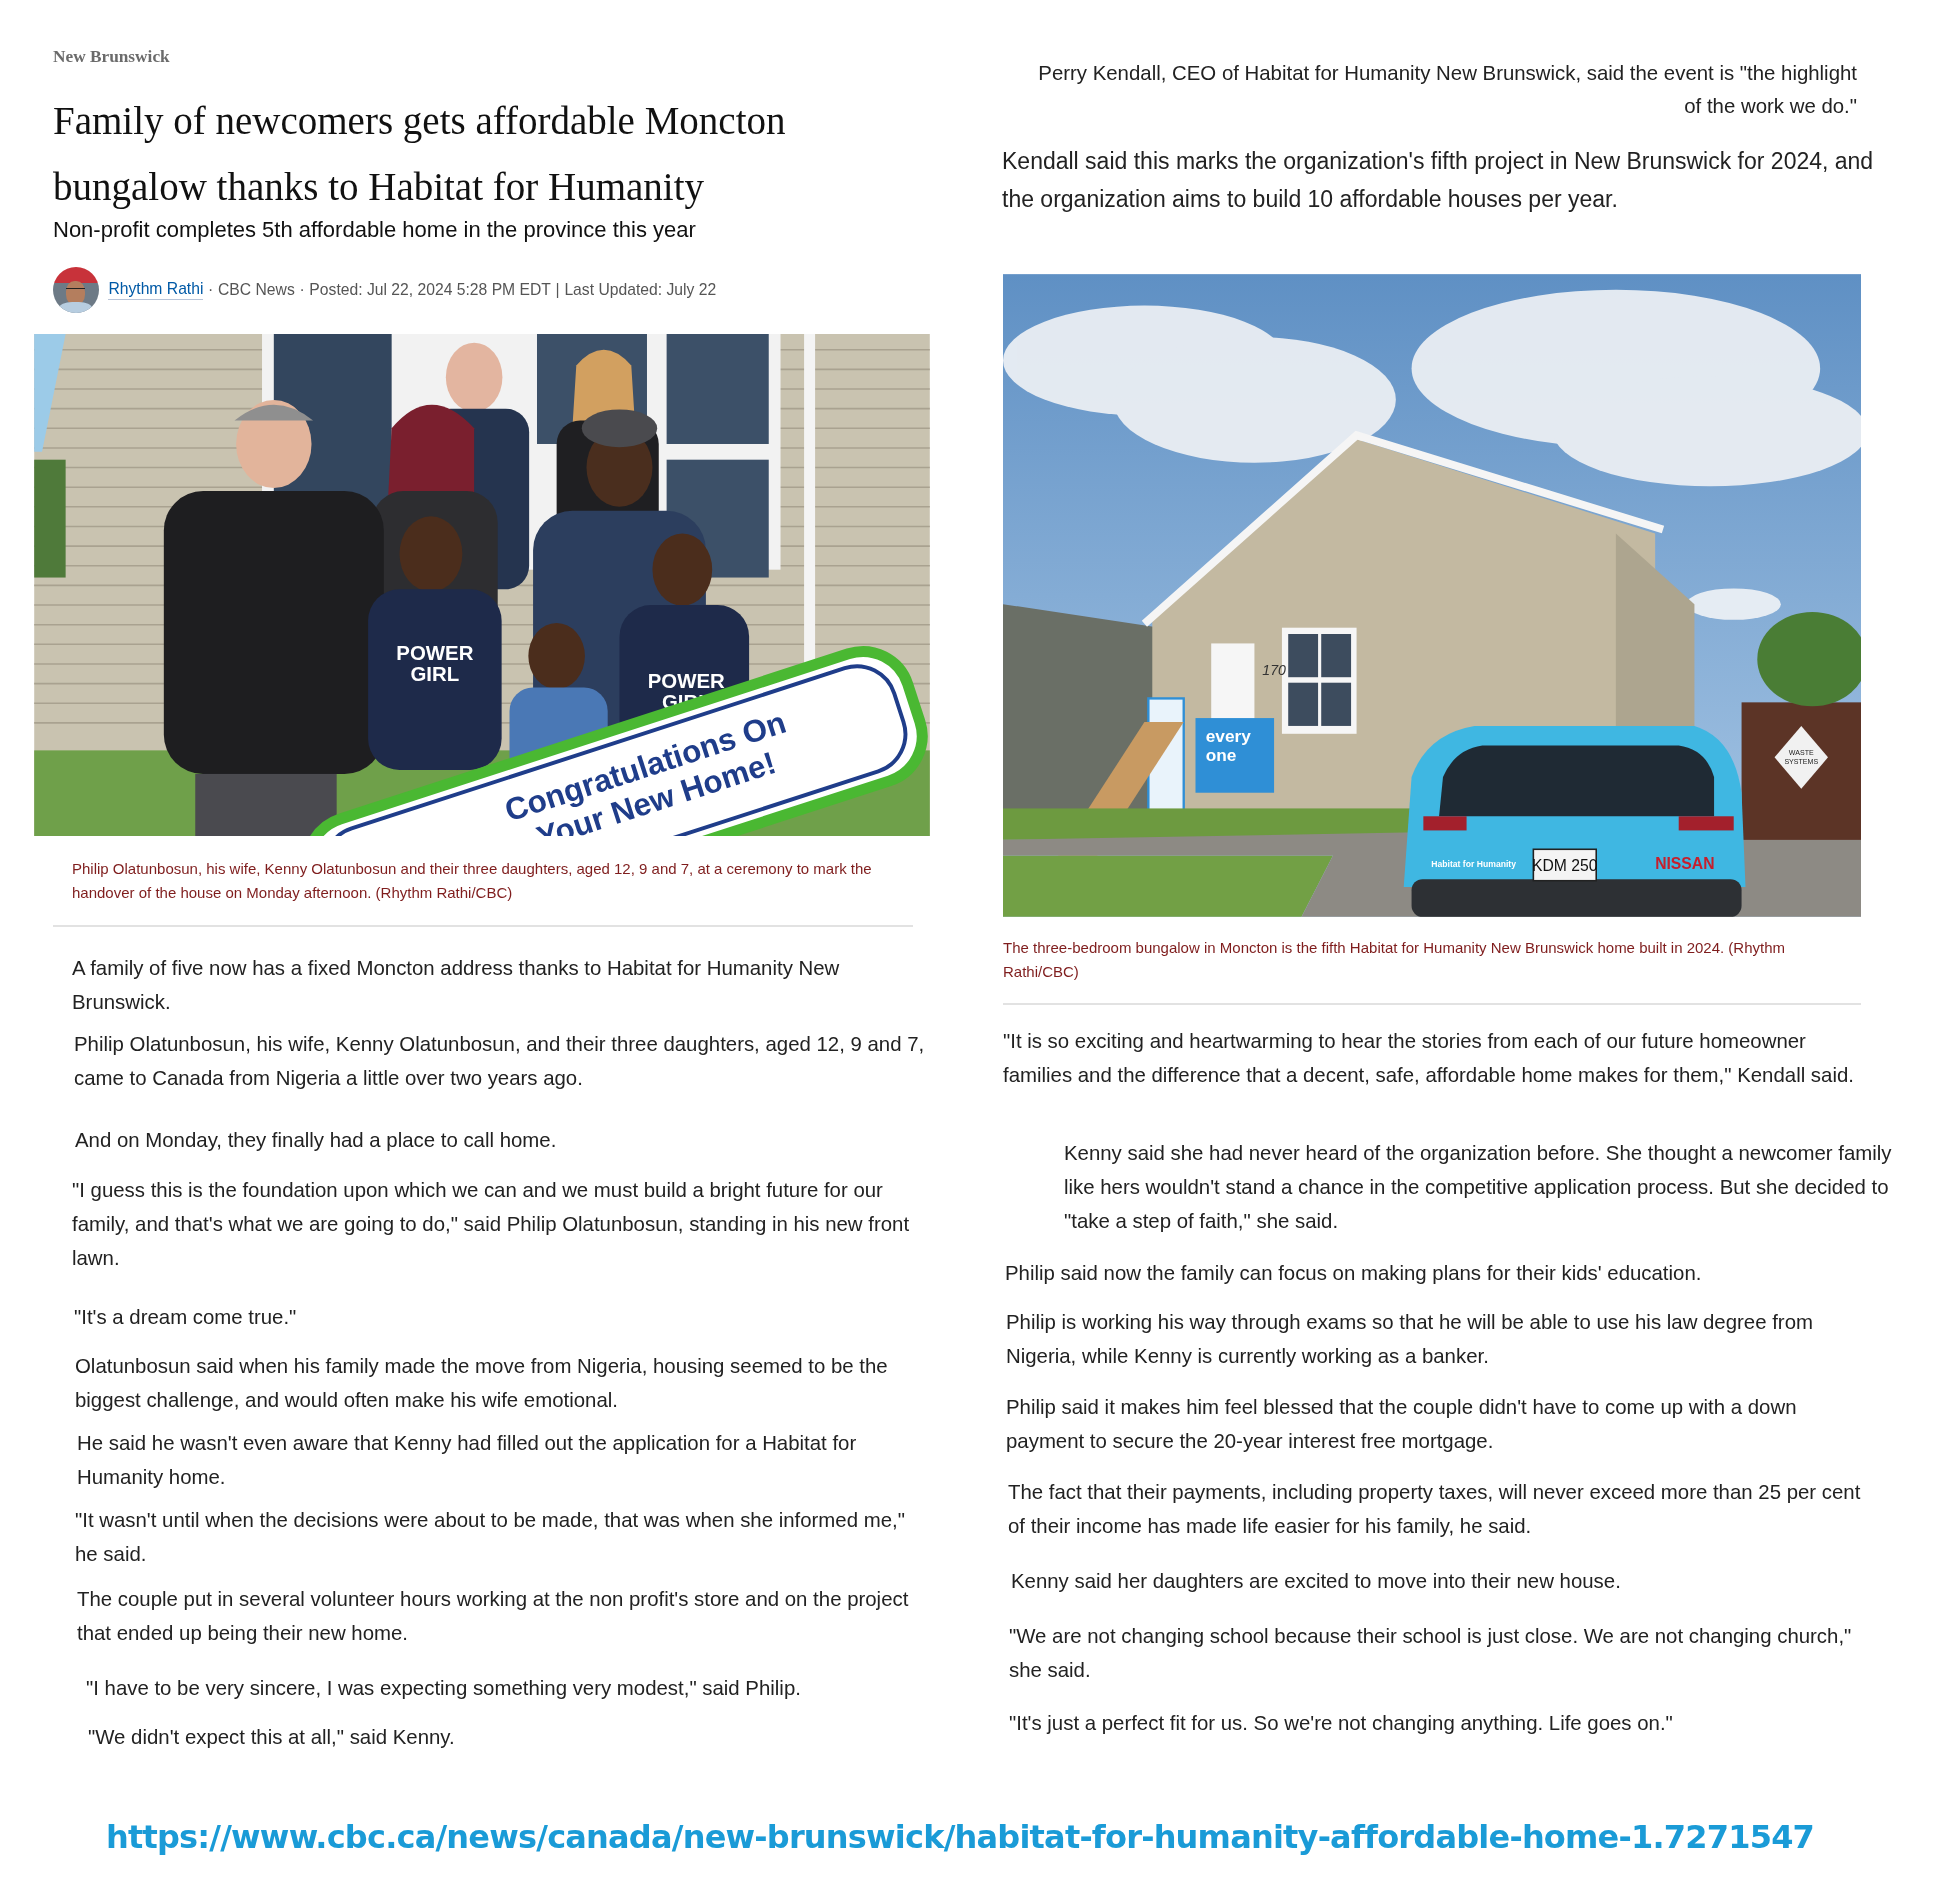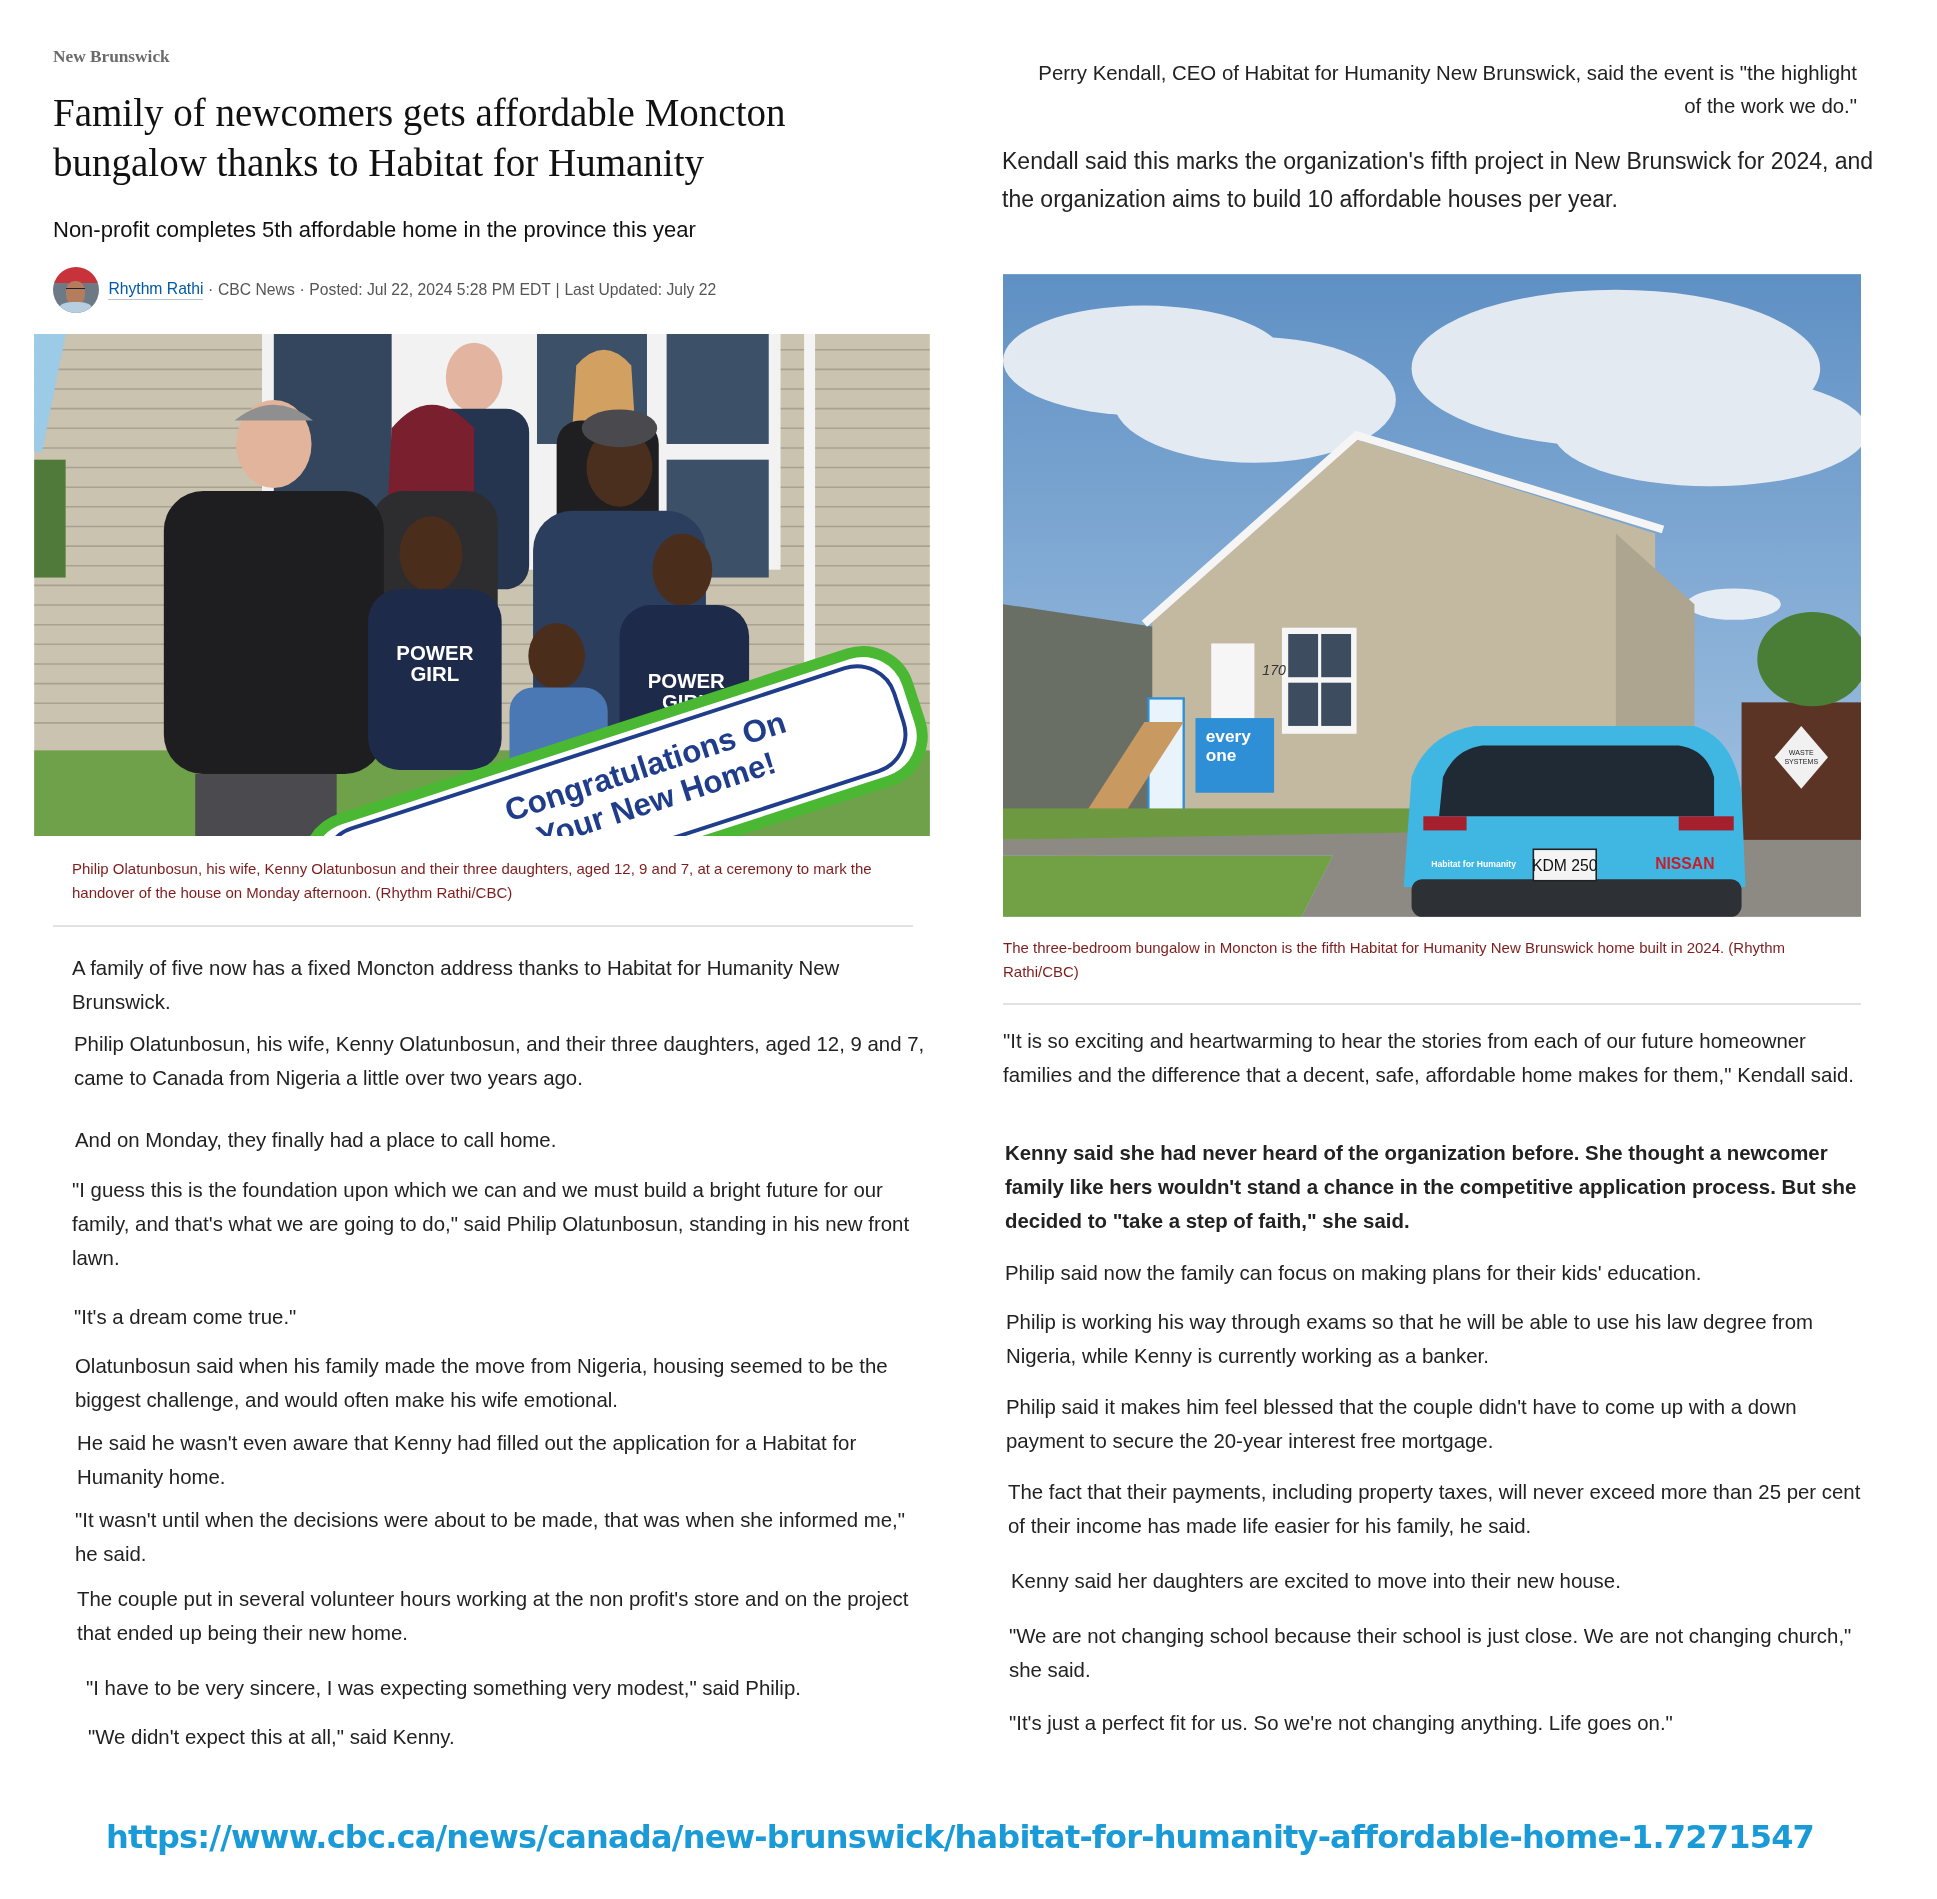--- a/index.html
+++ b/index.html
@@ -1,21 +1,21 @@
 <!DOCTYPE html>
 <html style="font-size:12.6px"><head>
 <meta charset="utf-8">
 <style>
   html, body { margin:0; padding:0; background:#ffffff; }
   body { width:1937px; height:1899px; position:relative; overflow:hidden;
          font-family:"Liberation Sans", sans-serif; color:#222; }
   .abs { position:absolute; }
   .section-label { left:53px; top:47px; font-size:17.3px; font-weight:bold; color:#6b6b6b;font-family:Liberation Serif, serif; }
   .headline { left:53px; top:88px; width:865px; font-family:"Liberation Serif", serif;
-              font-size:39px; line-height:50px; color:#111; margin:0; font-weight:normal; }
+              font-size:39px; line-height:66px; color:#111; margin:0; font-weight:normal; }
   .subtitle { left:53px; top:217px; font-size:22px; color:#111; }
   .byline { left:53px; top:267px; height:46px; display:flex; align-items:center; font-size:15.7px; color:#555; }
   .avatar { width:46px; height:46px; border-radius:50%; overflow:hidden; margin-right:9.4px; position:relative;
             background:linear-gradient(180deg,#c8323a 0 35%,#6d7a86 35% 100%); }
   .avatar .face { position:absolute; left:13.4px; top:14px; width:19px; height:23.6px; border-radius:45%; background:#b47e5e; }
   .avatar .body { position:absolute; left:6.3px; top:35px; width:33px; height:15.7px; border-radius:40% 40% 0 0; background:#b7cde0; }
   .avatar .glasses { position:absolute; left:13.4px; top:21px; width:19px; height:3.9px; border-top:1.6px solid #222; }
   .author-link { color:#0059a6; text-decoration:none; border-bottom:0.8px solid #b8c4d8; padding-bottom:0.8px;text-align:center; }
   .byline .sep { margin:0 4.7px; }
   .photo { overflow:hidden; }
@@ -194,21 +194,21 @@
     <text x="830" y="757" font-size="20" font-weight="bold" fill="#c61f2c">NISSAN</text>
     <text x="545" y="755" font-size="11" font-weight="bold" fill="#ffffff">Habitat for Humanity</text>
   </svg>
 </div>
 
 <div class="abs caption" style="left:1003px; top:936px; width:858px;">The three-bedroom bungalow in Moncton is the fifth Habitat for Humanity New Brunswick home built in 2024. (Rhythm Rathi/CBC)</div>
 
 <div class="abs divider" style="left:1003px; top:1003px; width:858px;"></div>
 
 <p class="abs para" style="left:1003px; top:1024px; width:865px;">"It is so exciting and heartwarming to hear the stories from each of our future homeowner families and the difference that a decent, safe, affordable home makes for them," Kendall said.</p>
-<p class="abs para" style="left:1005px; top:1136px; width:857px;font-weight:bold;">Kenny said she had never heard of the organization before. She thought a newcomer family like hers wouldn't stand a chance in the competitive application process. But she decided to "take a step of faith," she said.</p>
+<p class="abs para" style="left:1064px; top:1136px; width:857px;">Kenny said she had never heard of the organization before. She thought a newcomer family like hers wouldn't stand a chance in the competitive application process. But she decided to "take a step of faith," she said.</p>
 <p class="abs para" style="left:1005px; top:1256px; width:857px;">Philip said now the family can focus on making plans for their kids' education.</p>
 <p class="abs para" style="left:1006px; top:1305px; width:865px;">Philip is working his way through exams so that he will be able to use his law degree from Nigeria, while Kenny is currently working as a banker.</p>
 <p class="abs para" style="left:1006px; top:1390px; width:857px;">Philip said it makes him feel blessed that the couple didn't have to come up with a down payment to secure the 20-year interest free mortgage.</p>
 <p class="abs para" style="left:1008px; top:1475px; width:865px;">The fact that their payments, including property taxes, will never exceed more than 25 per cent of their income has made life easier for his family, he said.</p>
 <p class="abs para" style="left:1011px; top:1564px; width:857px;">Kenny said her daughters are excited to move into their new house.</p>
 <p class="abs para" style="left:1009px; top:1619px; width:857px;">"We are not changing school because their school is just close. We are not changing church," she said.</p>
 <p class="abs para" style="left:1009px; top:1706px; width:857px;">"It's just a perfect fit for us. So we're not changing anything. Life goes on."</p>
 
 <div class="abs url">https://www.cbc.ca/news/canada/new-brunswick/habitat-for-humanity-affordable-home-1.7271547</div>
 

